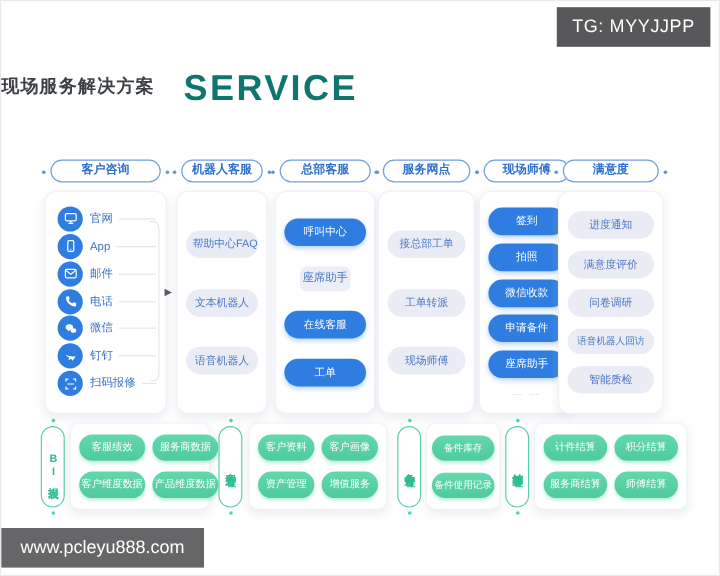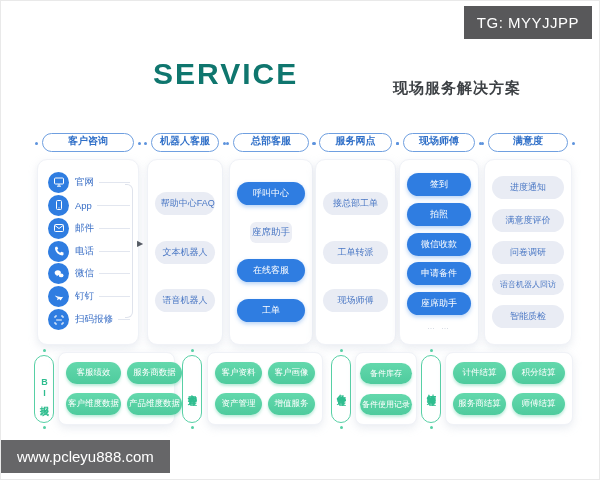--- a/index.html
+++ b/index.html
@@ -9,21 +9,21 @@
 
   
   .tg-badge { position:absolute; top:5px; right:7px; background:#58585a; color:#fff;
               font-size:15px; padding:8px 13px; letter-spacing:.5px; }
   .site-badge { position:absolute; bottom:6px; left:0; background:#666668; color:#fff;
                 font-size:15px; padding:8px 16px; }
 
   
   .watermark { position:absolute; left:152px; top:56px; font-size:30px; font-weight:bold;
                color:#0f766e; letter-spacing:2px; }
-  .title { position:absolute; left:0; top:78px; width:520px; text-align:right;
+  .title { position:absolute; left:0; top:62px; width:520px; text-align:left;
            font-size:15px; font-weight:bold; color:#3d4145; letter-spacing:1px; }
 
   
   .col { position:absolute; top:132px; height:212px; }
   .hdr { position:relative; margin:0 auto; width:90%; height:19px; border:1px solid #6f9fe0;
          border-radius:999px; background:#fff; display:flex; align-items:flex-start; justify-content:center; }
   .hdr span { font-size:10px; font-weight:bold; color:#2f6fc8; white-space:nowrap; }
   .hdr::before, .hdr::after { content:""; position:absolute; top:8px; width:3px; height:3px;
          border-radius:50%; background:#5d93dd; }
   .hdr::before { left:-8px; } .hdr::after { right:-8px; }
@@ -195,21 +195,21 @@
     <div class="panel">
       <div class="pill blue">签到</div>
       <div class="pill blue">拍照</div>
       <div class="pill blue">微信收款</div>
       <div class="pill blue">申请备件</div>
       <div class="pill blue">座席助手</div>
       <div class="ellipsis">… …</div>
     </div>
   </div>
 
-  <div class="col" style="left:483px;width:88px;">
+  <div class="col" style="left:464px;width:88px;">
     <div class="hdr">
       <span>满意度</span>
       </div>
     <div class="panel">
       <div class="pill gray">进度通知</div>
       <div class="pill gray">满意度评价</div>
       <div class="pill gray">问卷调研</div>
       <div class="pill gray" style="font-size:8px;">语音机器人回访</div>
       <div class="pill gray">智能质检</div>
     </div>

